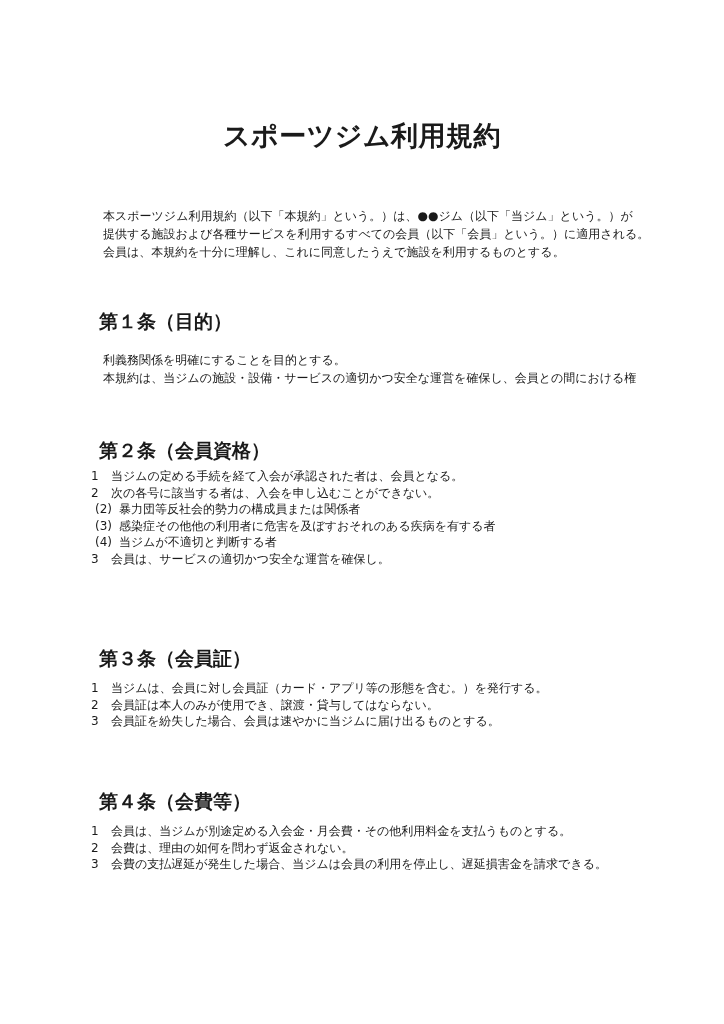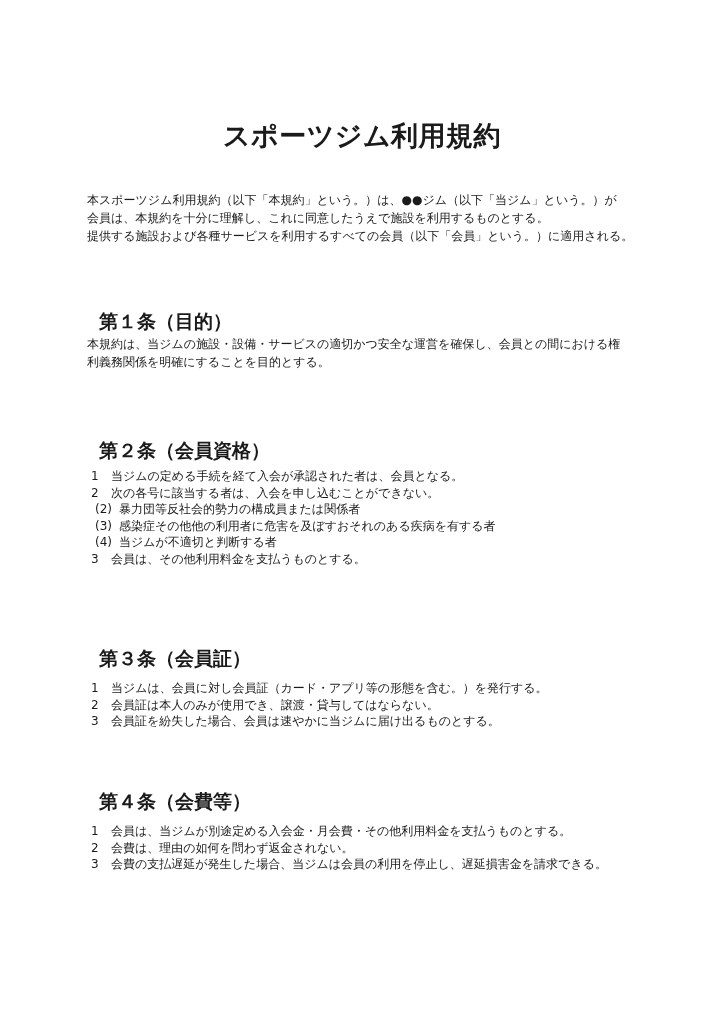--- a/index.html
+++ b/index.html
@@ -33,21 +33,21 @@
       letter-spacing: 0.5px;
       margin: 0;
       line-height: 36px;
     }
     .para {
       position: absolute;
       left: 87px;
       width: 580px;
       font-size: 12px;
       line-height: 18px;
-      margin: 0;
+      margin: 16px;
     }
     .para .line {
       display: block;
       white-space: nowrap;
     }
     .heading {
       position: absolute;
       left: 87px;
       font-size: 19px;
       font-weight: bold;
@@ -77,38 +77,38 @@
   </style>
 </head>
 <body>
 
 <div class="page">
 
   <h1 class="title">スポーツジム利用規約</h1>
 
   <p class="para" style="top:191px;">
     <span class="line">本スポーツジム利用規約（以下「本規約」という。）は、●●ジム（以下「当ジム」という。）が</span>
+    <span class="line">提供する施設および各種サービスを利用するすべての会員（以下「会員」という。）に適用される。</span>
     <span class="line">会員は、本規約を十分に理解し、これに同意したうえで施設を利用するものとする。</span>
-    <span class="line">提供する施設および各種サービスを利用するすべての会員（以下「会員」という。）に適用される。</span>
   </p>
 
   <h2 class="heading" style="top:296px;">第１条（目的）</h2>
   <p class="para" style="top:335px;">
+    <span class="line">利義務関係を明確にすることを目的とする。</span>
     <span class="line">本規約は、当ジムの施設・設備・サービスの適切かつ安全な運営を確保し、会員との間における権</span>
-    <span class="line">利義務関係を明確にすることを目的とする。</span>
   </p>
 
   <h2 class="heading" style="top:425px;">第２条（会員資格）</h2>
   <ul class="items" style="top:464px;">
     <li><span class="num">1</span><span>当ジムの定める手続を経て入会が承認された者は、会員となる。</span></li>
     <li><span class="num">2</span><span>次の各号に該当する者は、入会を申し込むことができない。</span></li>
     <li class="sub"><span class="num" style="width:24px;">(2)</span><span>暴力団等反社会的勢力の構成員または関係者</span></li>
     <li class="sub"><span class="num" style="width:24px;">(3)</span><span>感染症その他他の利用者に危害を及ぼすおそれのある疾病を有する者</span></li>
     <li class="sub"><span class="num" style="width:24px;">(4)</span><span>当ジムが不適切と判断する者</span></li>
-    <li><span class="num">3</span><span>会員は、その他利用料金を支払うものとする。</span></li>
+    <li><span class="num">3</span><span>会員は、サービスの適切かつ安全な運営を確保し。</span></li>
   </ul>
 
   <h2 class="heading" style="top:633px;">第３条（会員証）</h2>
   <ul class="items" style="top:676px;">
     <li><span class="num">1</span><span>当ジムは、会員に対し会員証（カード・アプリ等の形態を含む。）を発行する。</span></li>
     <li><span class="num">2</span><span>会員証は本人のみが使用でき、譲渡・貸与してはならない。</span></li>
     <li><span class="num">3</span><span>会員証を紛失した場合、会員は速やかに当ジムに届け出るものとする。</span></li>
   </ul>
 
   <h2 class="heading" style="top:776px;">第４条（会費等）</h2>

